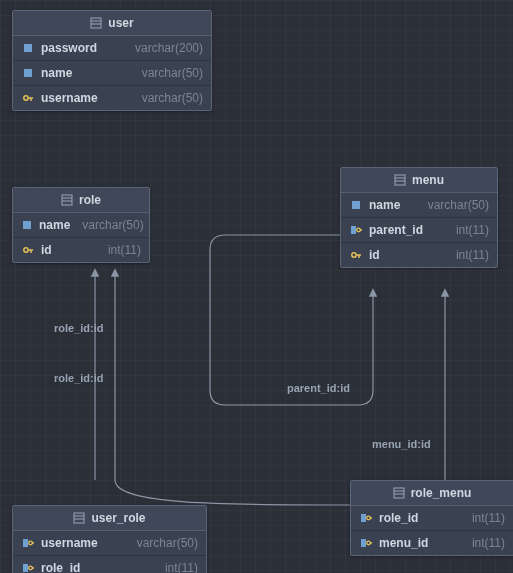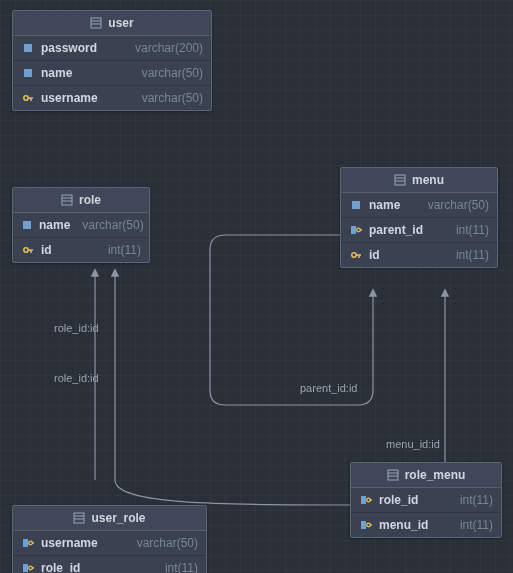--- a/index.html
+++ b/index.html
@@ -56,20 +56,21 @@
   .col .icon { width: 14px; display: flex; justify-content: center; }
   .col .name { flex: 0 0 auto; font-weight: bold; color: #d0d7e0; }
   .col .spacer { flex: 1 1 auto; }
   .col .type { color: #7a8595; font-size: 12px; }
   .icon svg { display: block; }
   .rel-label {
     position: absolute;
     color: #98a3b3;
     font-size: 11px;
     white-space: nowrap;
+    font-weight: bold;
   }
 </style>
 </head>
 <body>
 
 <svg class="connectors">
   <defs>
     <marker id="arrow" viewBox="0 0 10 10" refX="8" refY="5" markerWidth="7" markerHeight="7" orient="auto-start-reverse">
       <path d="M 0 0 L 10 5 L 0 10 z" fill="#8a95a6"></path>
     </marker>
@@ -241,21 +242,21 @@
           <circle cx="8.5" cy="6" r="1.8" fill="none" stroke="#e4c15a" stroke-width="1.3"></circle>
           <line x1="10" y1="6" x2="12" y2="6" stroke="#e4c15a" stroke-width="1.3"></line>
         </svg>
       </span>
     <span class="name">role_id</span>
     <span class="spacer"></span>
     <span class="type">int(11)</span>
   </div>
 </div>
 
-<div class="table" style="left:350px; top:462px; width:152px;">
+<div class="table" style="left:350px; top:480px; width:164px;">
   <div class="table-header">
     <span class="icon">
       <svg width="12" height="12">
           <rect x="1" y="1" width="10" height="10" fill="none" stroke="#9aa6b8"></rect>
           <line x1="1" y1="4" x2="11" y2="4" stroke="#9aa6b8"></line>
           <line x1="1" y1="7" x2="11" y2="7" stroke="#9aa6b8"></line>
         </svg>
     </span>
     <span>role_menu</span>
   </div>
@@ -280,14 +281,14 @@
         </svg>
       </span>
     <span class="name">menu_id</span>
     <span class="spacer"></span>
     <span class="type">int(11)</span>
   </div>
 </div>
 
 <div class="rel-label" style="left:54px; top:322px;">role_id:id</div>
 <div class="rel-label" style="left:54px; top:372px;">role_id:id</div>
-<div class="rel-label" style="left:300px; top:382px;">parent_id:id</div>
-<div class="rel-label" style="left:386px; top:438px;">menu_id:id</div>
+<div class="rel-label" style="left:287px; top:382px;">parent_id:id</div>
+<div class="rel-label" style="left:372px; top:438px;">menu_id:id</div>
 
 </body></html>

